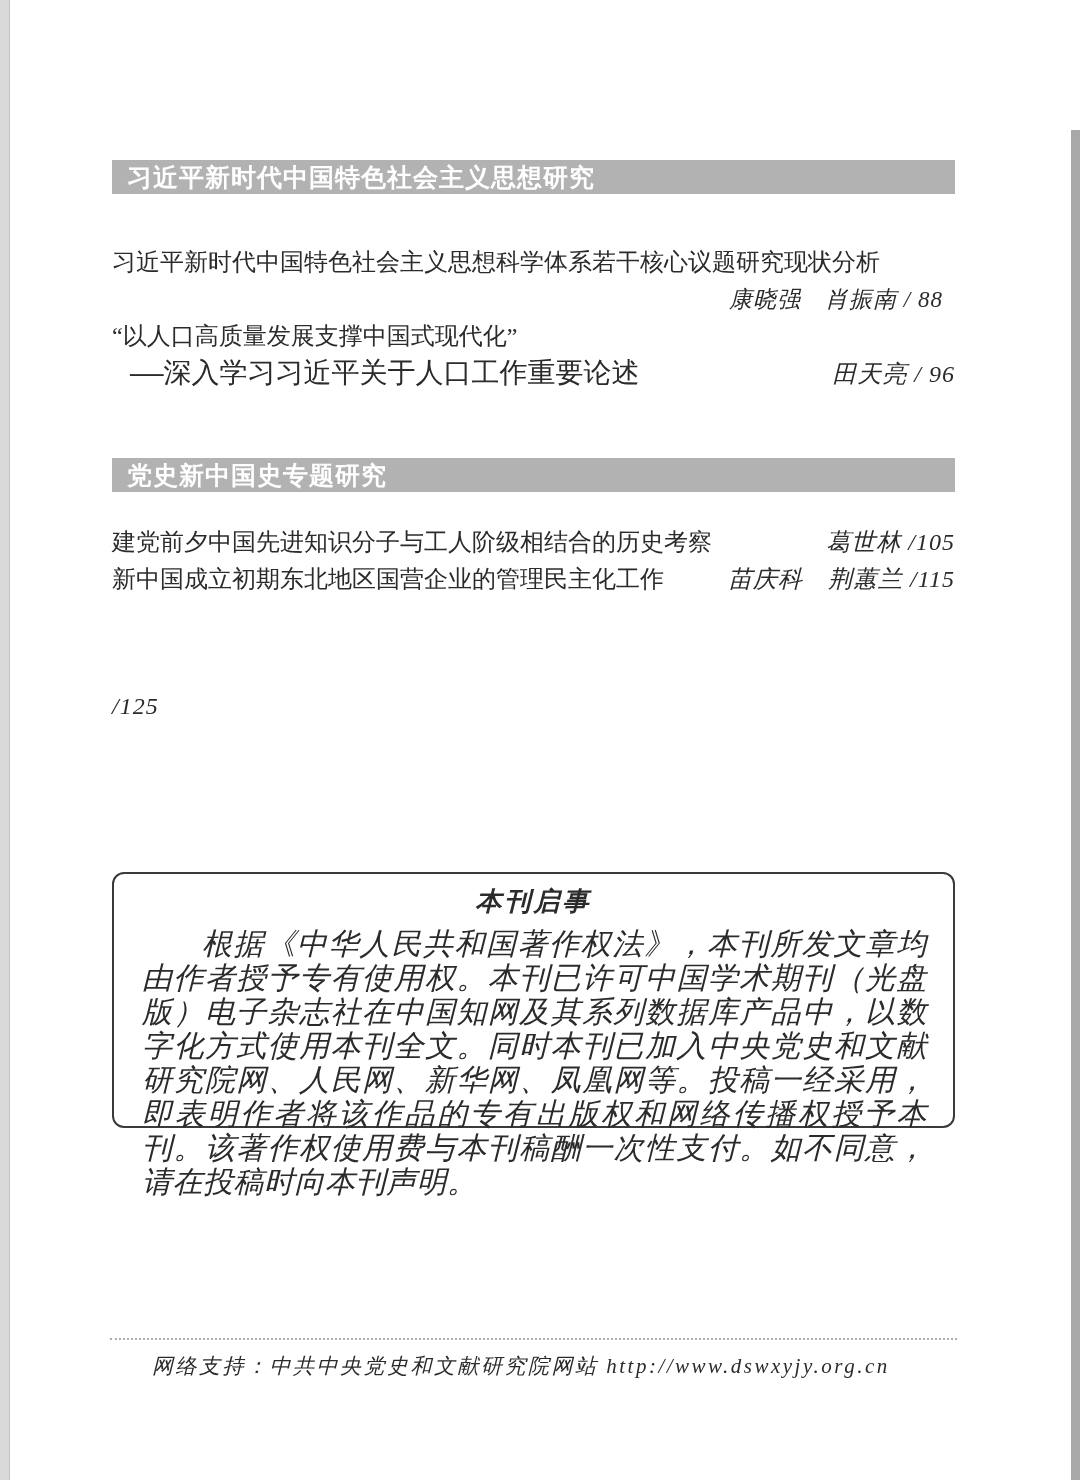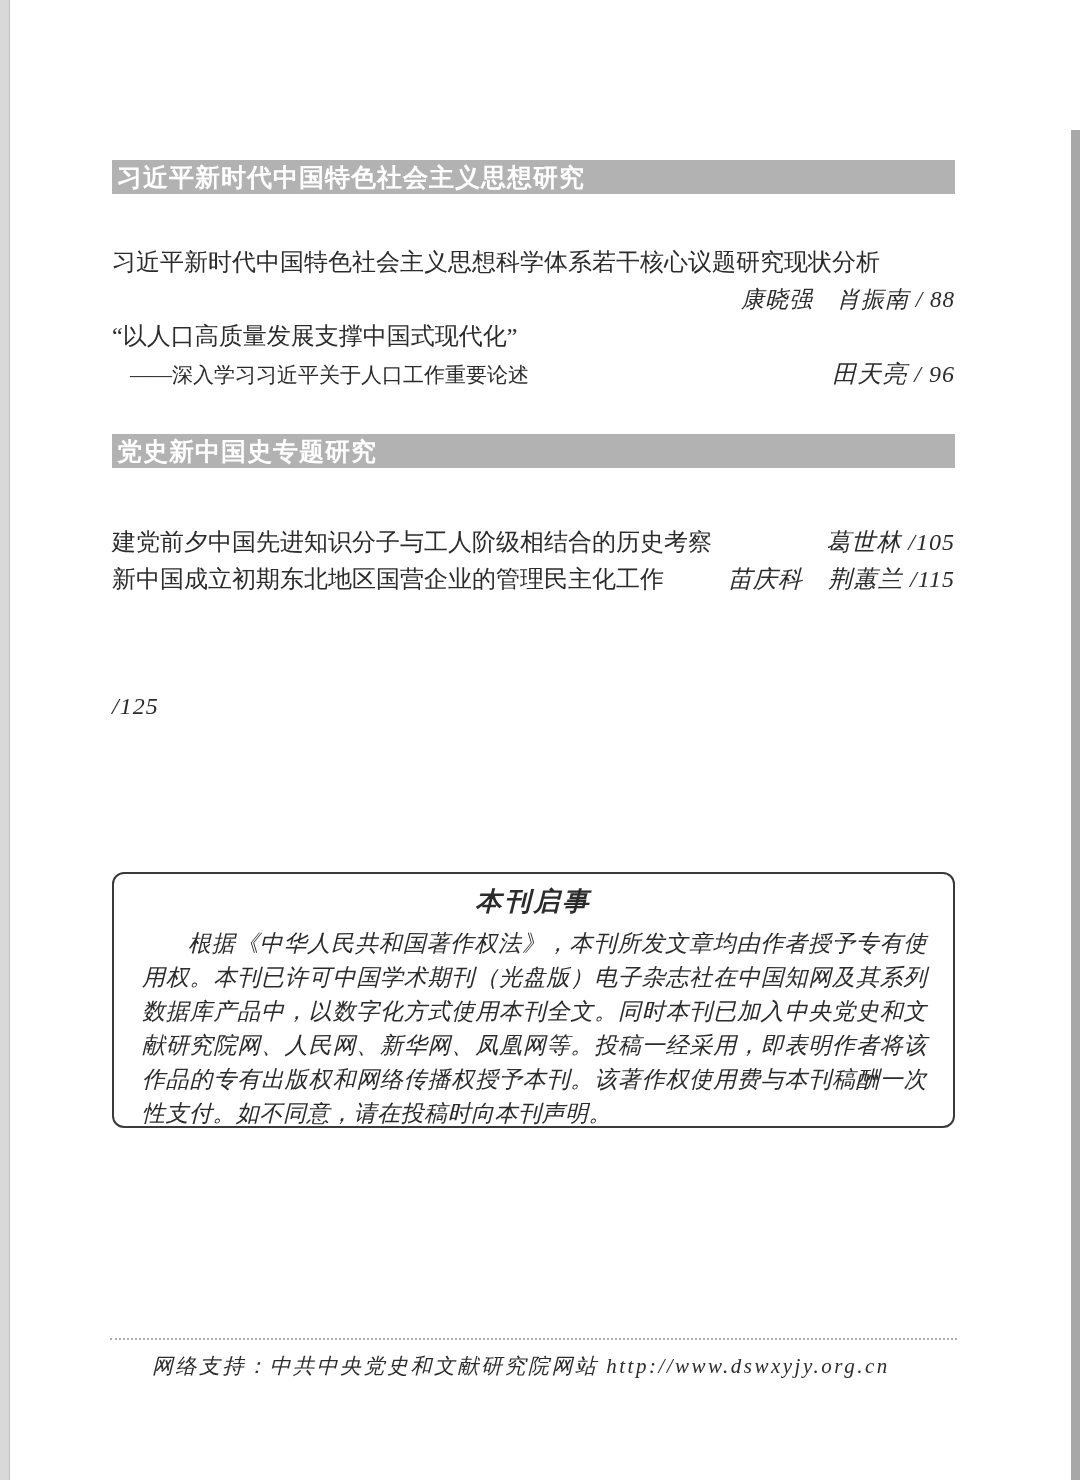--- a/index.html
+++ b/index.html
@@ -18,57 +18,57 @@
   }
   .edge-right{
     position:absolute;right:0;top:130px;width:9px;height:1350px;
     background:var(--edge-right);
   }
   .content{position:absolute;left:112px;top:0;width:843px;}
   .bar{
     position:absolute;left:0;width:843px;height:34px;line-height:34px;
     background:var(--bar-bg);color:var(--bar-text);
     font-family:"Liberation Sans","DejaVu Sans",sans-serif;
-    font-weight:bold;font-size:25px;letter-spacing:1px;padding-left:5px;
+    font-weight:bold;font-size:25px;letter-spacing:1px;padding-left:15px;
     box-sizing:border-box;
   }
   .bar1{top:160px;}
-  .bar2{top:434px;}
+  .bar2{top:458px;}
   .title{
     position:absolute;left:0;width:843px;font-size:24px;line-height:28px;
     color:var(--text);
   }
   .t1{top:248px;}
   .t2{top:322px;}
   .row{
     position:absolute;left:0;width:843px;display:flex;
     justify-content:space-between;align-items:baseline;font-size:24px;line-height:28px;
   }
   .row-sub{top:360px;}
   .row-a3{top:528px;}
   .row-a4{top:565px;}
   .row-cat{top:692px;}
   .byline-right{
-    position:absolute;right:0;font-size:23px;line-height:28px;
+    position:absolute;right:12px;font-size:23px;line-height:28px;
     font-style:italic;letter-spacing:1px;white-space:nowrap;text-align:center;
   }
   .b1{top:286px;}
   .kai{font-style:italic;letter-spacing:1px;}
-  .sub-indent{padding-left:18px;font-size:21px;}
+  .sub-indent{padding-left:18px;font-size:28px;font-family:Liberation Mono, monospace;}
   .notice-box{
     position:absolute;left:0;top:872px;width:843px;height:256px;
     border:2px solid var(--border);border-radius:12px;box-sizing:border-box;
     background:var(--page-bg);
   }
   .notice-title{
     margin-top:10px;text-align:center;font-size:26px;font-weight:bold;
     font-style:italic;letter-spacing:3px;
   }
   .notice-body{
-    margin:8px 26px 0 28px;font-size:23px;line-height:34px;
+    margin:8px 26px 0 28px;font-size:30px;line-height:34px;
     text-indent:2em;text-align:justify;font-style:italic;letter-spacing:0.5px;
   }
   .divider{
     position:absolute;left:-2px;top:1338px;width:847px;
     border-top:2px dotted #adadad;height:0;
   }
   .footer-line{
     position:absolute;left:0;top:1352px;width:843px;
     font-size:21px;font-style:italic;letter-spacing:2.5px;padding-left:40px;
     box-sizing:border-box;white-space:nowrap;

